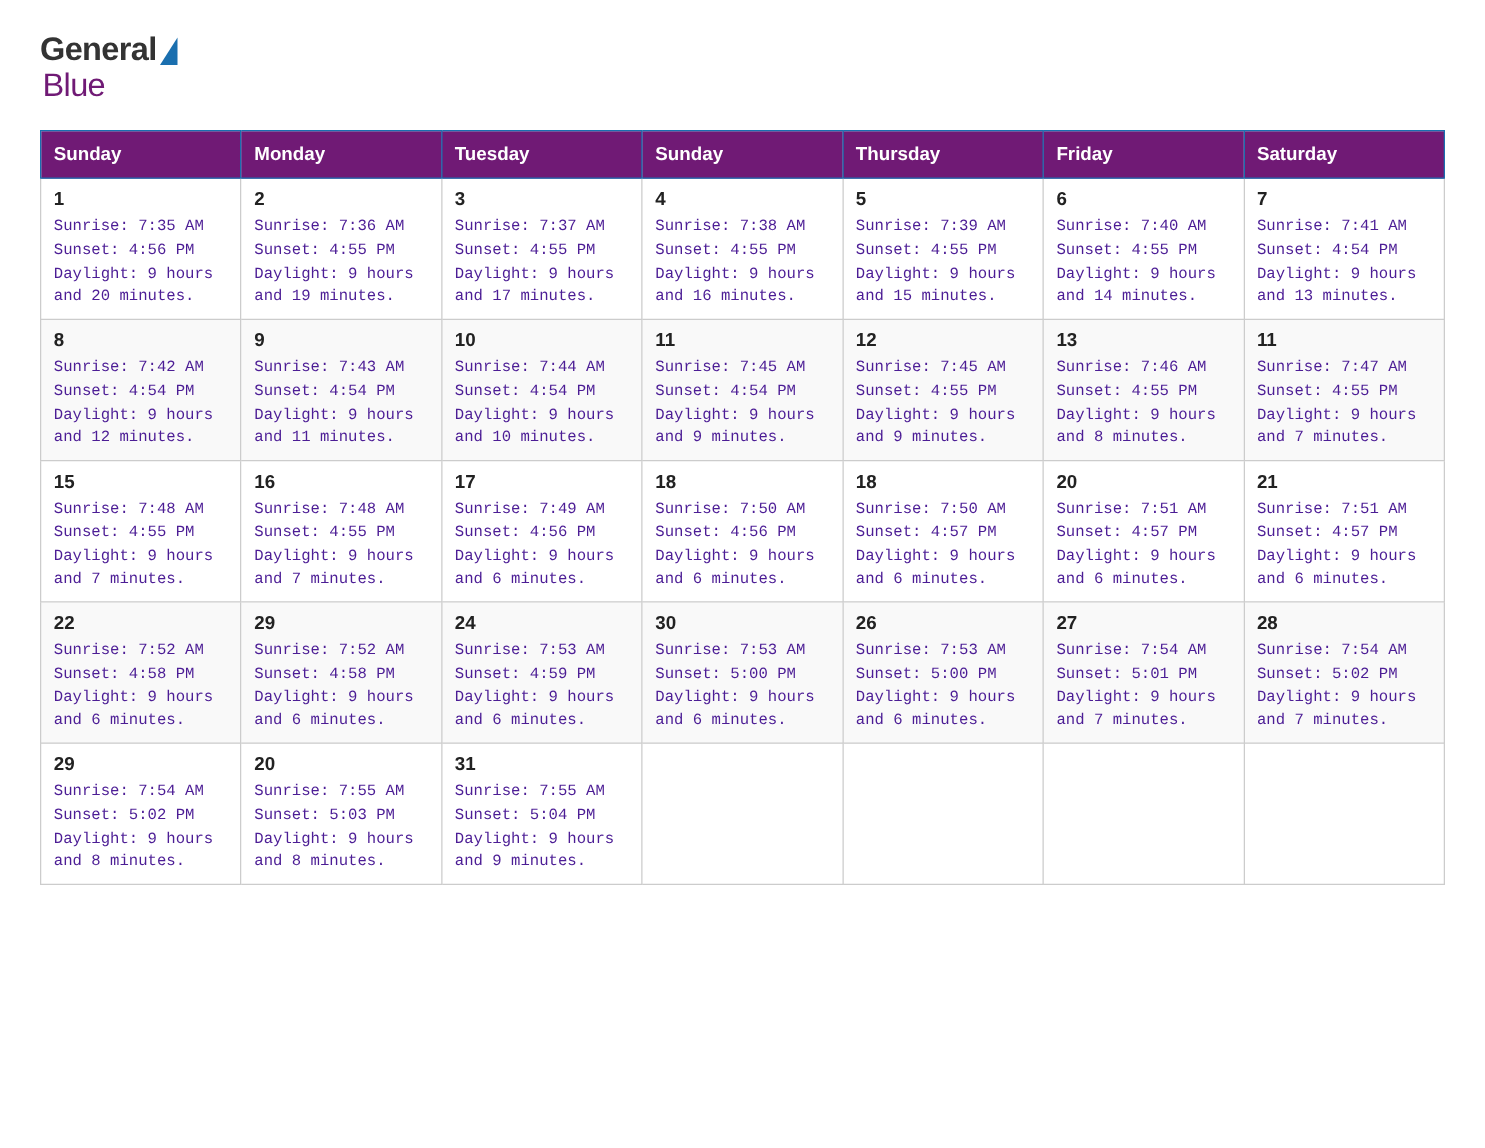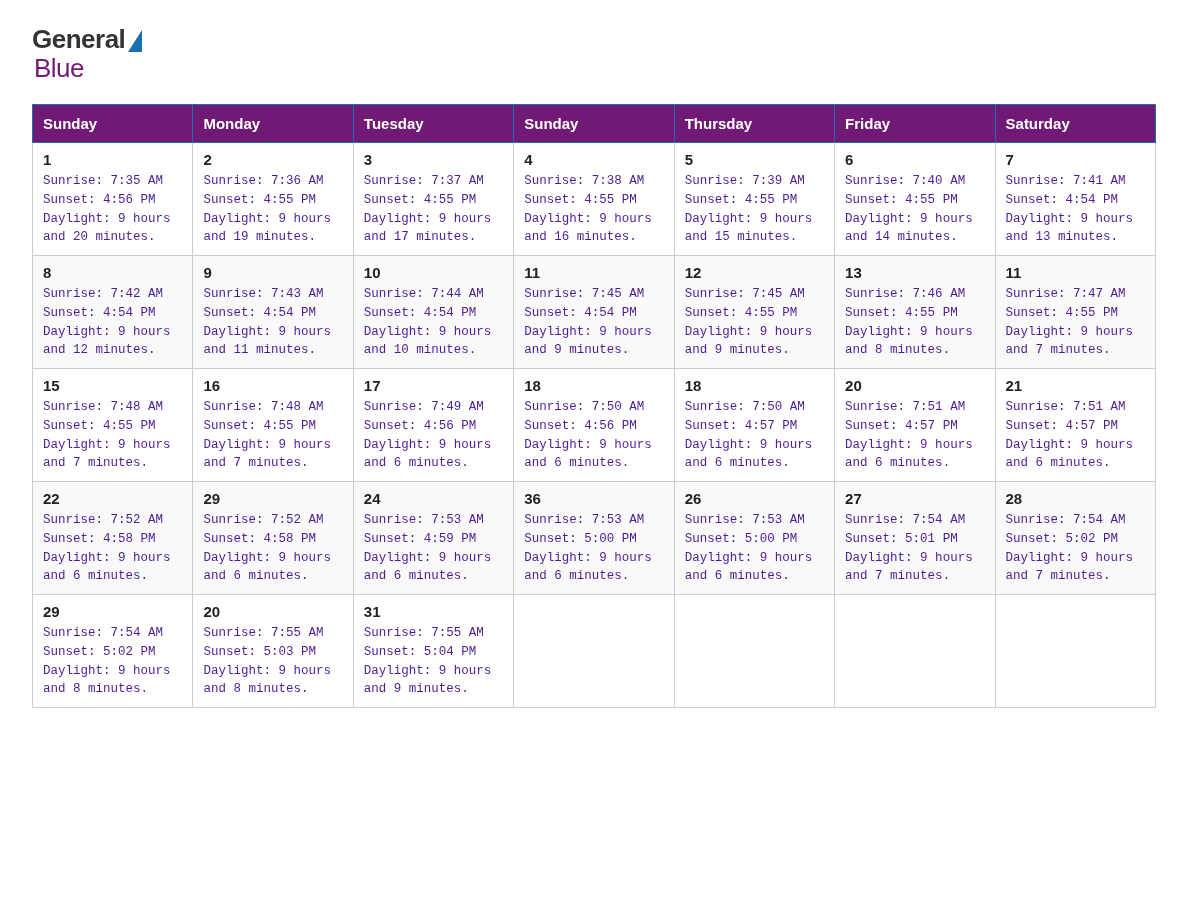--- a/index.html
+++ b/index.html
@@ -228,21 +228,21 @@
         </td>
         <td>
           <div class="day-number">29</div>
           <div class="day-info">Sunrise: 7:52 AM<br>Sunset: 4:58 PM<br>Daylight: 9 hours<br>and 6 minutes.</div>
         </td>
         <td>
           <div class="day-number">24</div>
           <div class="day-info">Sunrise: 7:53 AM<br>Sunset: 4:59 PM<br>Daylight: 9 hours<br>and 6 minutes.</div>
         </td>
         <td>
-          <div class="day-number">36</div>
+          <div class="day-number">30</div>
           <div class="day-info">Sunrise: 7:53 AM<br>Sunset: 5:00 PM<br>Daylight: 9 hours<br>and 6 minutes.</div>
         </td>
         <td>
           <div class="day-number">26</div>
           <div class="day-info">Sunrise: 7:53 AM<br>Sunset: 5:00 PM<br>Daylight: 9 hours<br>and 6 minutes.</div>
         </td>
         <td>
           <div class="day-number">27</div>
           <div class="day-info">Sunrise: 7:54 AM<br>Sunset: 5:01 PM<br>Daylight: 9 hours<br>and 7 minutes.</div>
         </td>

